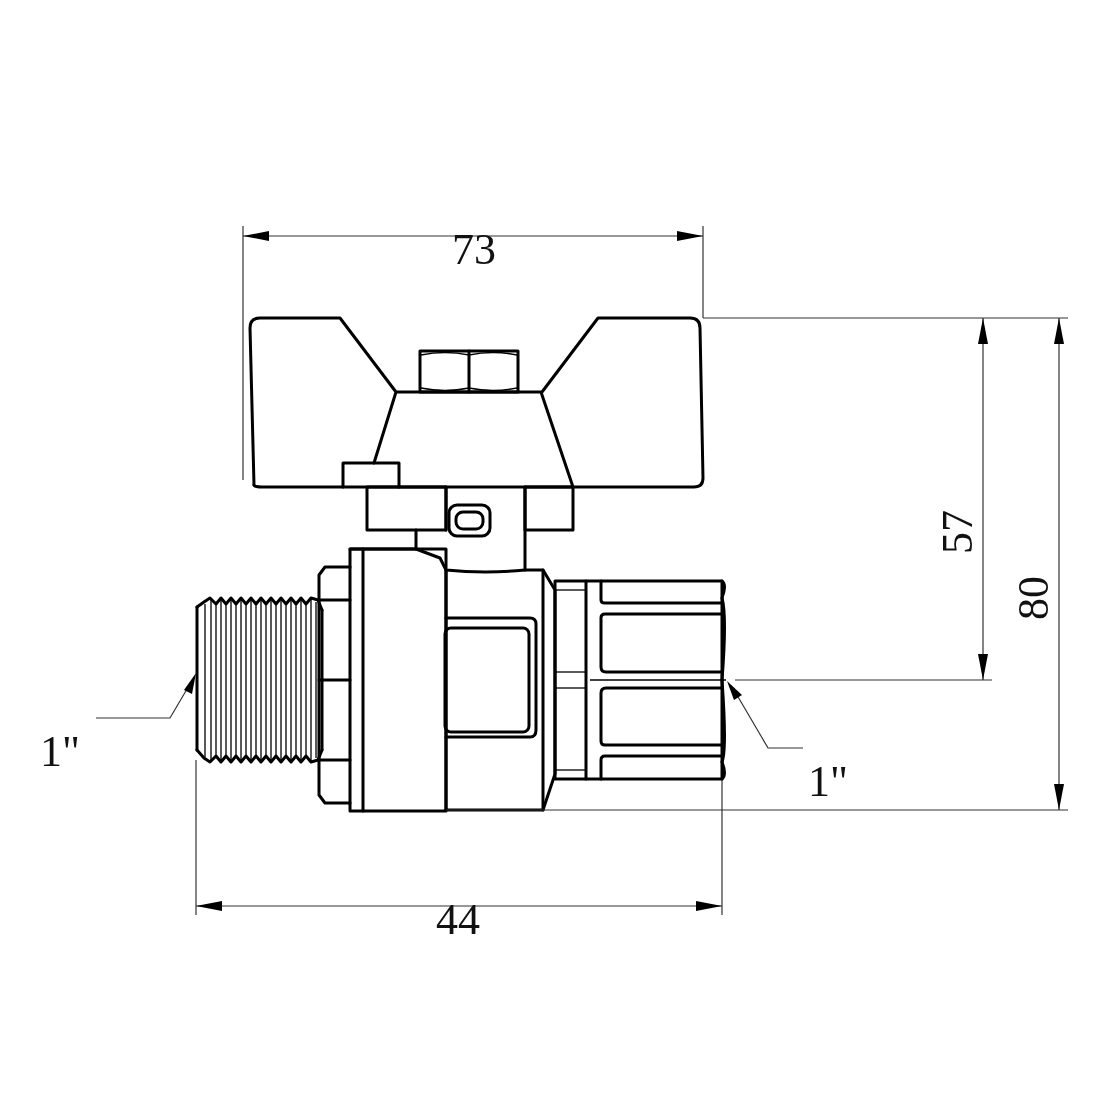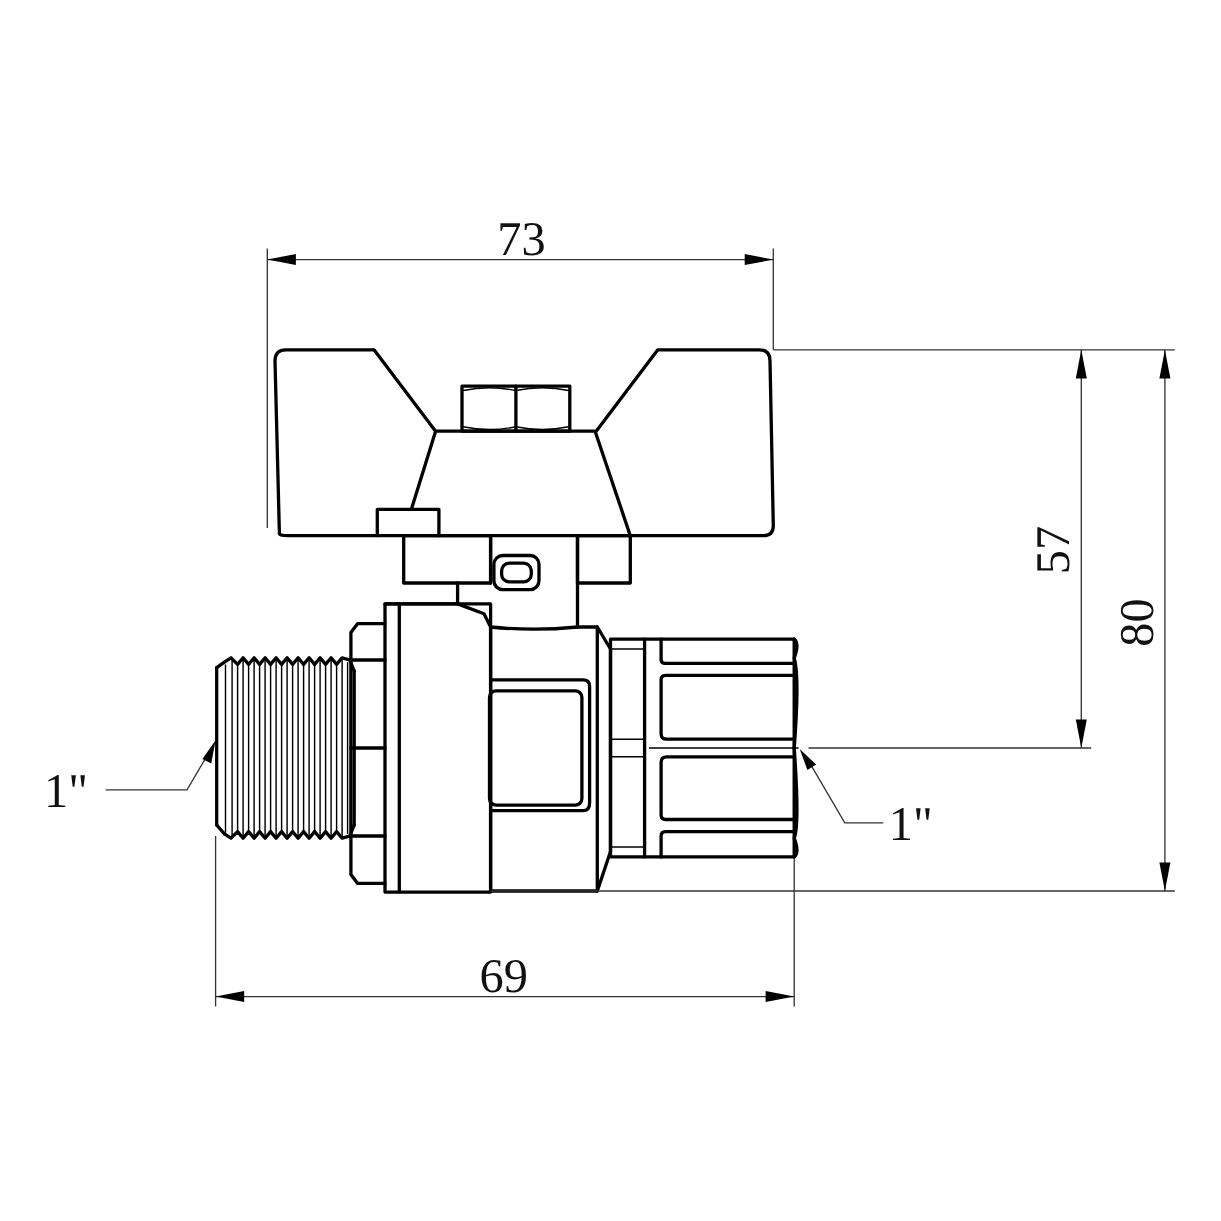--- a/index.html
+++ b/index.html
@@ -2,21 +2,21 @@
 <html><head>
   <meta charset="utf-8">
   <style>
     html, body { margin: 0; padding: 0; background: #ffffff; }
     #canvas { position: relative; width: 1110px; height: 1110px; background: #ffffff; overflow: hidden; }
     svg { position: absolute; left: 0; top: 0; }
     .part { fill: none; stroke: #000000; stroke-width: 3; stroke-linejoin: round; stroke-linecap: round; }
     .thin { fill: none; stroke: #000000; stroke-width: 1.3; }
     .dim { fill: none; stroke: #333333; stroke-width: 1.2; }
     .arrow { fill: #000000; stroke: none; }
-    .label { position: absolute; font-family: "Liberation Serif", "DejaVu Serif", serif; font-size: 44px; color: #111111; line-height: 1; white-space: nowrap; }
+    .label { position: absolute; font-family: "Liberation Serif", "DejaVu Serif", serif; font-size: 44px; color: #111111; line-height: 1; white-space: nowrap; margin-top: 32px; }
     .rot { transform-origin: center center; transform: rotate(-90deg); }
   </style>
 </head>
 <body>
 
 <div id="canvas">
   <svg width="1110" height="1110" viewBox="0 0 1110 1110">
 
     <g>
       <path class="part" d="M 254 485 L 250 328 Q 250 318 260 318 L 340 318 L 396 392 L 542 392 L 598 318 L 690 318 Q 700 318 700 328 L 703 478 Q 703 487 694 487 L 573 487 L 541 392 M 396 392 L 374 463"></path>
@@ -142,18 +142,18 @@
       <polyline class="dim" points="96,718 170,718 190,684"></polyline>
       <polygon class="arrow" points="196,673 184,690 192,694"></polygon>
     </g>
     <g>
       <polyline class="dim" points="803,748 768,748 734,690"></polyline>
       <polygon class="arrow" points="727,681 734,700 742,695"></polygon>
     </g>
   </svg>
 
   <div class="label" style="left:452px; top:196px;">73</div>
-  <div class="label" style="left:436px; top:866px;">69</div>
+  <div class="label" style="left:436px; top:866px;">44</div>
   <div class="label rot" style="left:936px; top:478px;">57</div>
   <div class="label rot" style="left:1012px; top:544px;">80</div>
   <div class="label" style="left:40px; top:698px;">1"</div>
   <div class="label" style="left:808px; top:728px;">1"</div>
 </div>
 
 </body></html>

